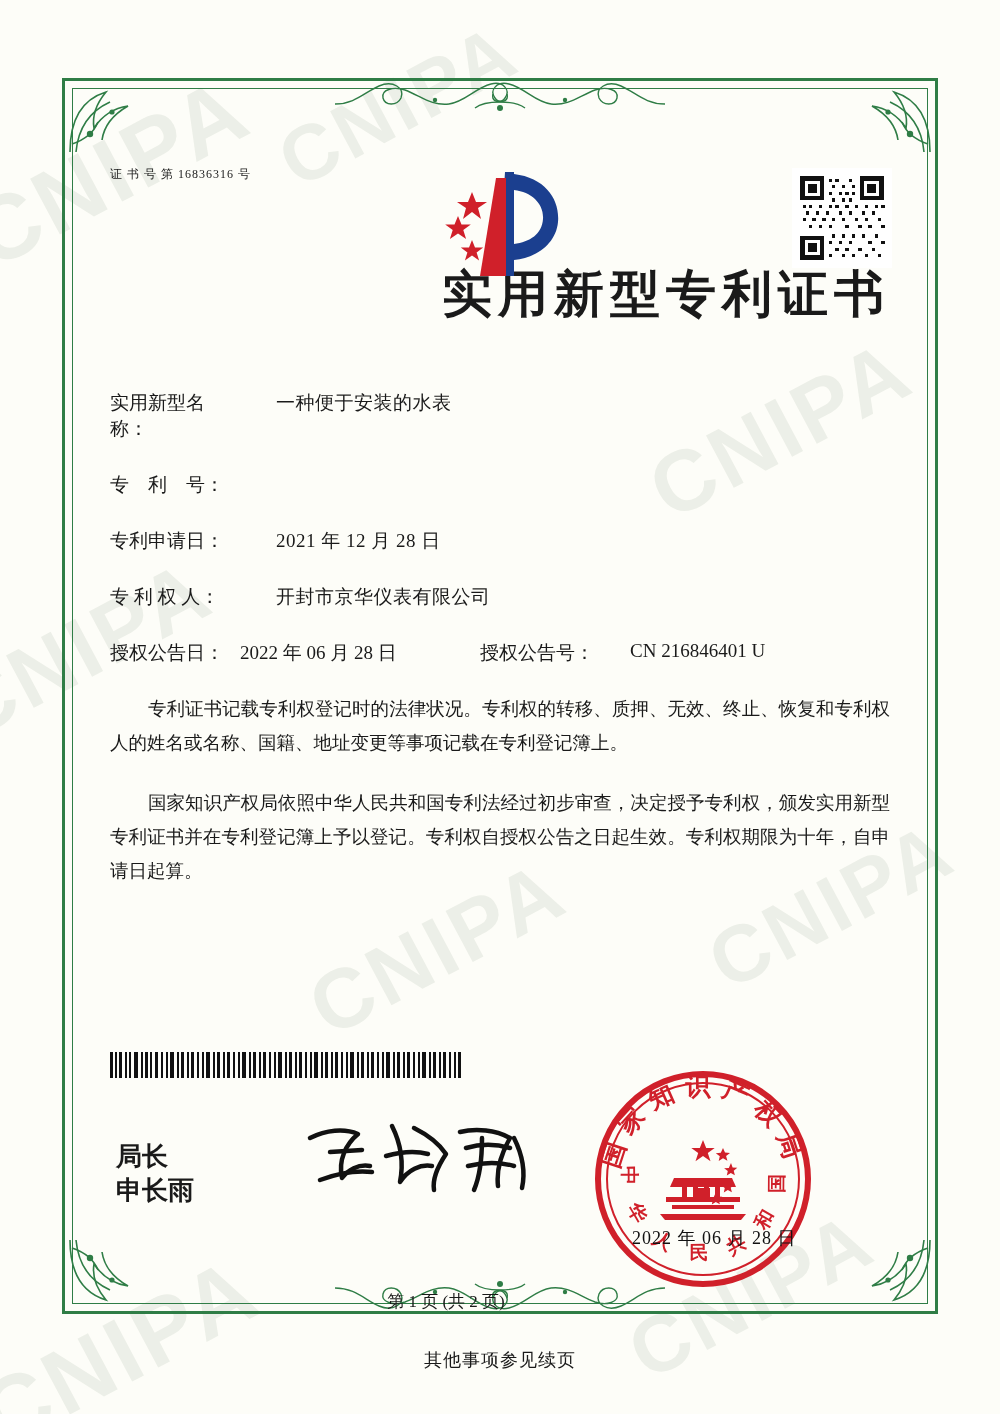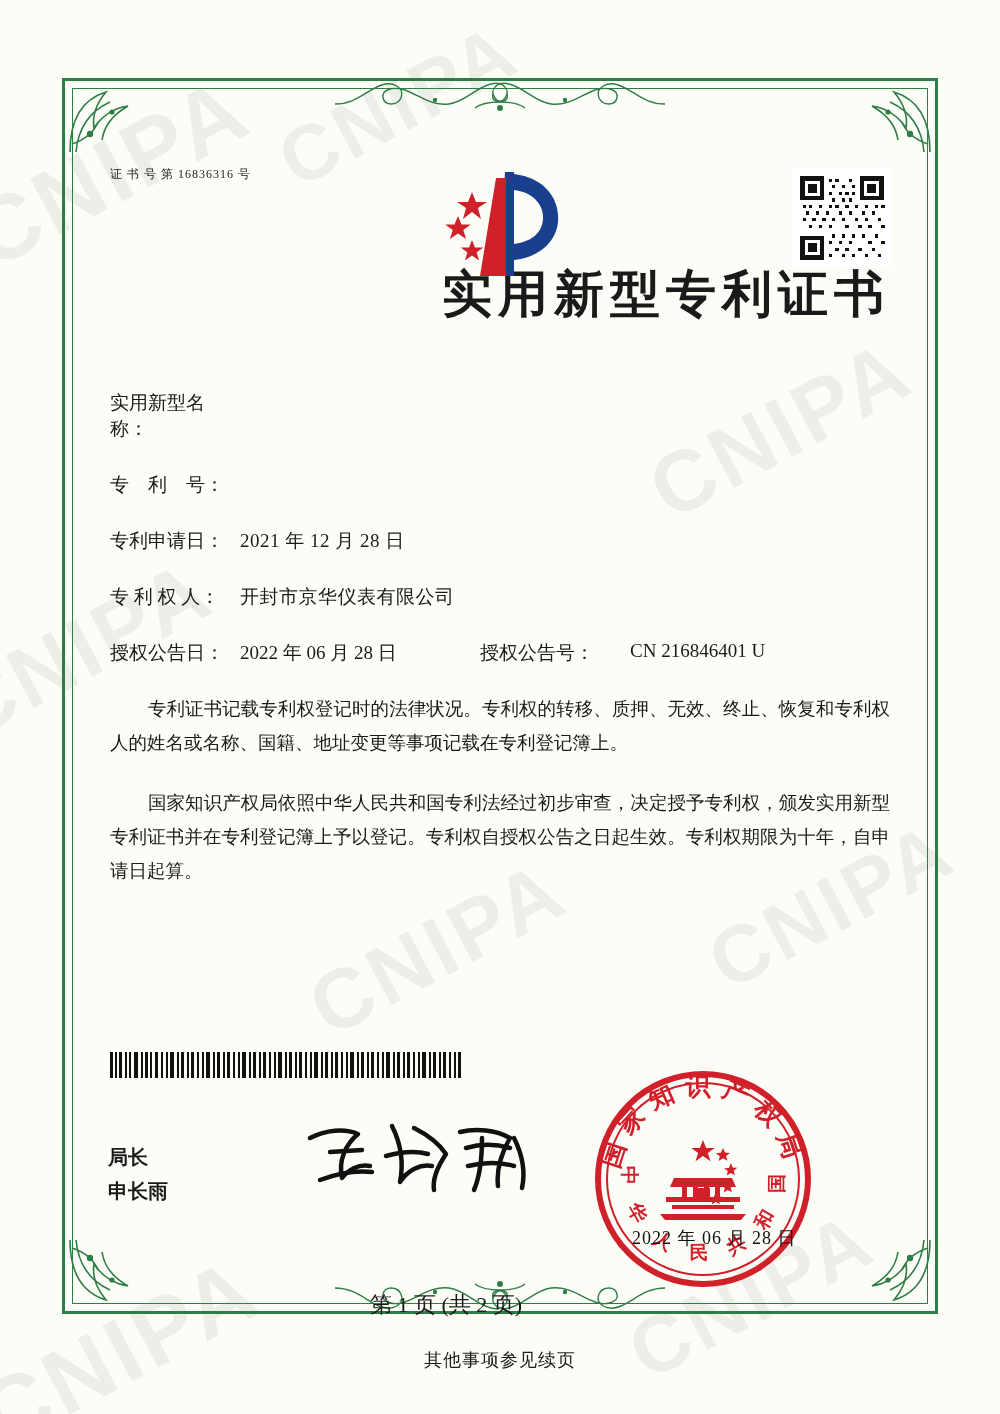--- a/index.html
+++ b/index.html
@@ -106,20 +106,21 @@
   }
 
   .fields{
     margin-top:62px;
     font-size:19px;
   }
   .field{
     display:flex;
     align-items:flex-start;
     margin-bottom:30px;
+    gap:36px;
   }
   .fl{
     width:130px;
     flex:0 0 130px;
     letter-spacing:0px;
   }
   .fv{flex:1;letter-spacing:0.5px;}
   .fv.wide{letter-spacing:2px;}
 
   .row2{
@@ -144,22 +145,22 @@
   
   .barcode{
     position:absolute;
     left:110px;top:1052px;
     width:360px;height:26px;
   }
   .barcode svg{display:block;}
 
   .signblock{
     position:absolute;
-    left:108px;top:1140px;
-    font-size:20px;
+    left:116px;top:1140px;
+    font-size:26px;
     line-height:34px;
     font-weight:600;
   }
 
   .seal{
     position:absolute;
     left:592px;top:1068px;
     width:222px;height:222px;
   }
   .seal svg{display:block;}
@@ -168,21 +169,21 @@
     left:632px;top:1226px;
     font-size:18px;
     color:#111;
     letter-spacing:1px;
   }
 
   .pagenum{
     position:absolute;
     left:0;top:1290px;width:892px;
     text-align:center;
-    font-size:22px;
+    font-size:17px;
   }
   .footnote{
     position:absolute;
     left:0;top:1348px;width:1000px;
     text-align:center;
     font-size:18px;
     letter-spacing:1px;
   }
 </style>
 </head>
@@ -360,20 +361,21 @@
     </svg>
   </div>
 
   <div class="cert-no">证 书 号 第 16836316 号</div>
 
   <div class="title">实用新型专利证书</div>
 
   <div class="fields">
     <div class="field">
       <span class="fl">实用新型名称：</span>
+      <span class="fv">一种便于安装的水表</span>
     </div>
     <div class="field">
       <span class="fl">专　利　号：</span>
     </div>
     <div class="field">
       <span class="fl">专利申请日：</span>
       <span class="fv">2021 年 12 月 28 日</span>
     </div>
     <div class="field">
       <span class="fl">专 利 权 人：</span>

